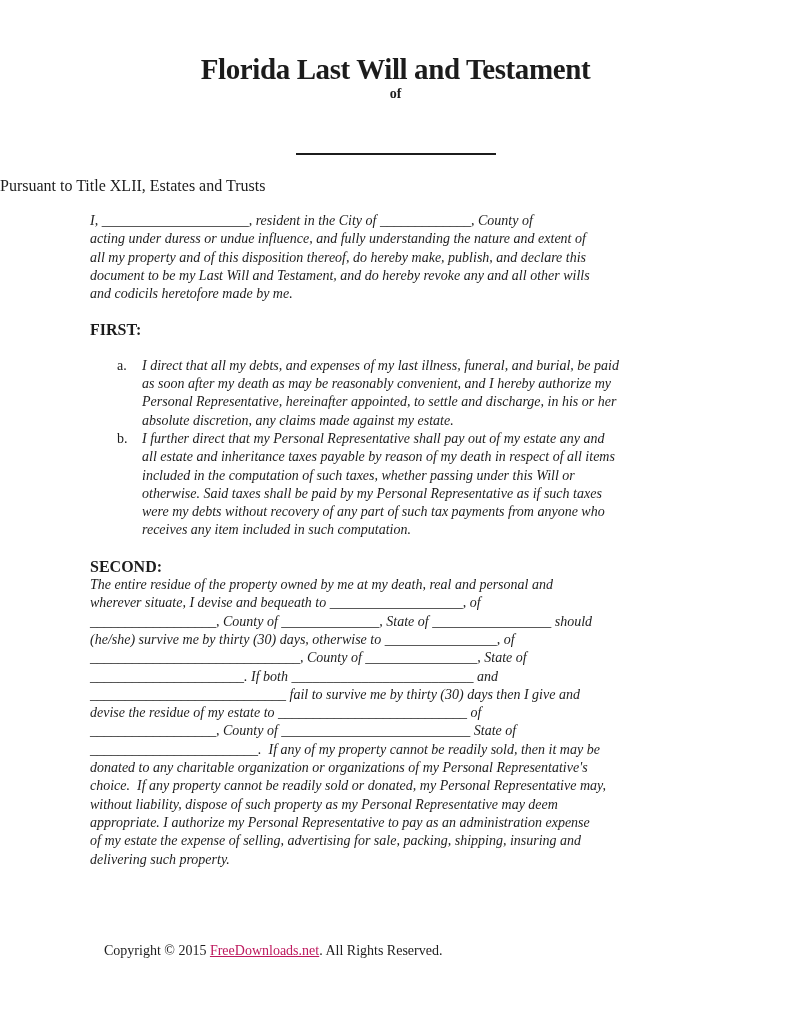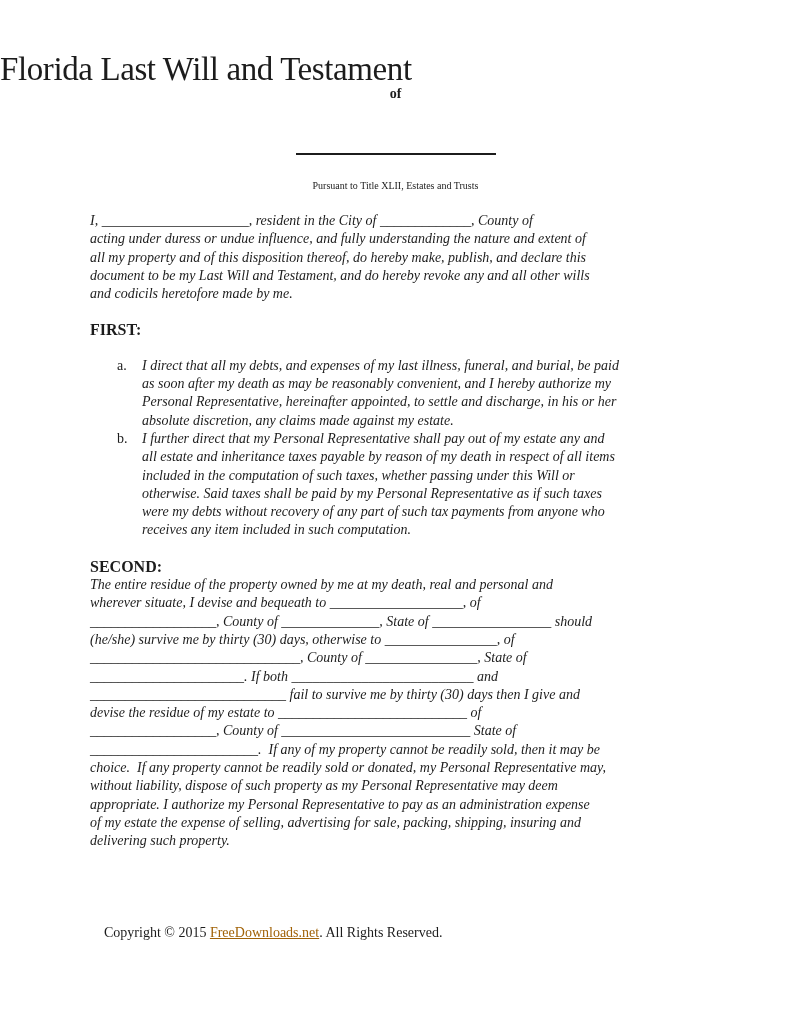--- a/index.html
+++ b/index.html
@@ -11,45 +11,45 @@
     position: relative;
     width: 791px;
     height: 1024px;
     background: #ffffff;
     color: #1c1c1c;
     font-family: "Liberation Serif", "DejaVu Serif", serif;
     overflow: hidden;
   }
   .title {
     margin-top: 55px;
-    font-size: 33px;
+    font-size: 29px;
     line-height: 28px;
-    font-weight: 400;
-    text-align: left;
+    font-weight: 700;
+    text-align: center;
     letter-spacing: -0.4px;
   }
   .subtitle-of {
     margin-top: 3px;
     font-size: 14px;
     line-height: 16px;
     font-weight: 700;
     text-align: center;
     font-family: Liberation Serif, serif;
   }
   .name-blank {
     width: 200px;
     height: 0;
     border-bottom: 2px solid #1c1c1c;
     margin: 51px auto 0 auto;
   }
   .pursuant {
     margin-top: 21px;
-    font-size: 10px;
+    font-size: 16px;
     line-height: 19px;
-    text-align: center;
+    text-align: left;
   }
   .para, .heading, .list, .footer {
     margin-left: 90px;
     margin-right: 85px;
     font-size: 14px;
     line-height: 18.3px;
   }
   .tline {
     white-space: pre;
     font-style: italic;
@@ -132,24 +132,25 @@
       <div class="tline">The entire residue of the property owned by me at my death, real and personal and</div>
       <div class="tline">wherever situate, I devise and bequeath to ___________________, of</div>
       <div class="tline">__________________, County of ______________, State of _________________ should</div>
       <div class="tline">(he/she) survive me by thirty (30) days, otherwise to ________________, of</div>
       <div class="tline">______________________________, County of ________________, State of</div>
       <div class="tline">______________________. If both __________________________ and</div>
       <div class="tline">____________________________ fail to survive me by thirty (30) days then I give and</div>
       <div class="tline">devise the residue of my estate to ___________________________ of</div>
       <div class="tline">__________________, County of ___________________________ State of</div>
       <div class="tline">________________________.  If any of my property cannot be readily sold, then it may be</div>
+      <div class="tline">donated to any charitable organization or organizations of my Personal Representative's</div>
       <div class="tline">choice.  If any property cannot be readily sold or donated, my Personal Representative may,</div>
       <div class="tline">without liability, dispose of such property as my Personal Representative may deem</div>
       <div class="tline">appropriate. I authorize my Personal Representative to pay as an administration expense</div>
       <div class="tline">of my estate the expense of selling, advertising for sale, packing, shipping, insuring and</div>
       <div class="tline">delivering such property.</div>
     </div>
 
   <div class="footer">
-    <span>Copyright © 2015 </span><a href="#" style="color: #a16207; text-decoration: underline;">FreeDownloads.net</a><span>. All Rights Reserved.</span>
+    <span>Copyright © 2015 </span><a href="#" style="color: #be185d; text-decoration: underline;">FreeDownloads.net</a><span>. All Rights Reserved.</span>
   </div>
 
 </div>
 
 </body></html>

